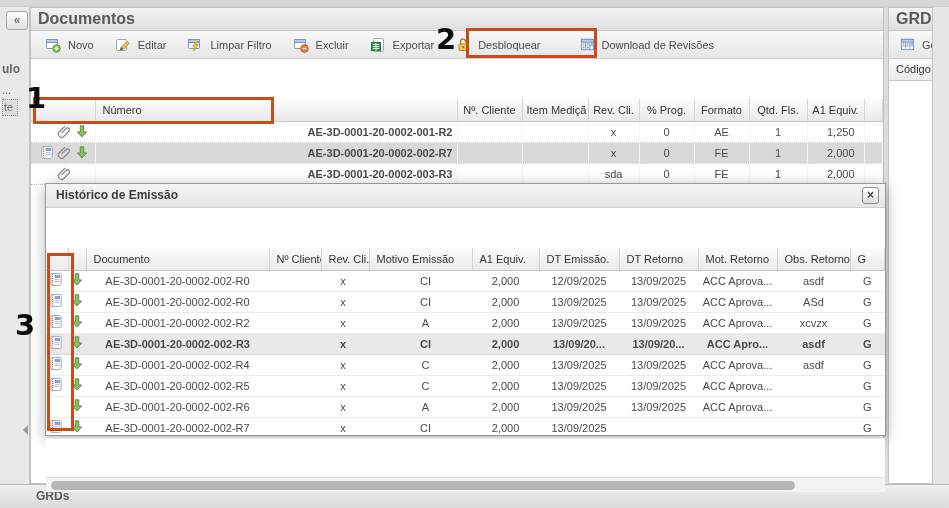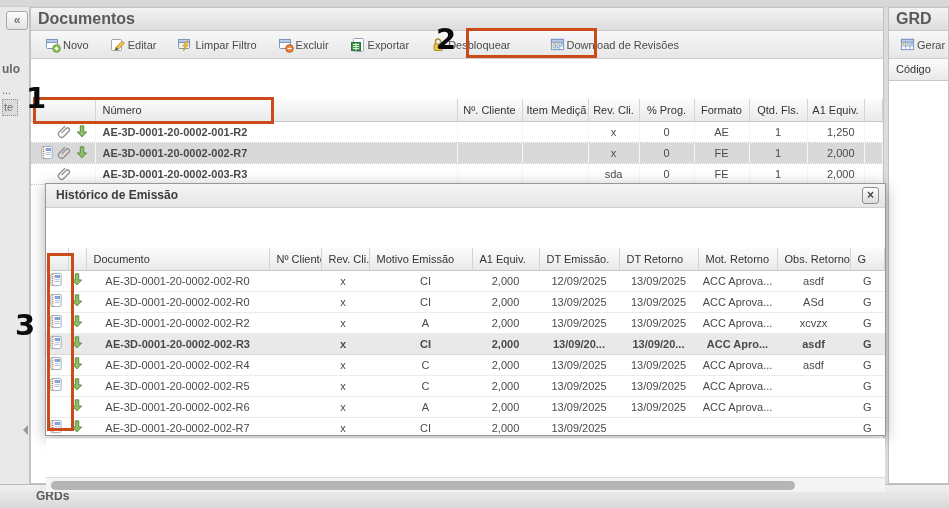--- a/index.html
+++ b/index.html
@@ -17,40 +17,40 @@
       background:linear-gradient(#fdfdfd,#e2e2e2); color:#7a7a7a; font-weight:bold; font-size:12px; text-align:center; line-height:17px; cursor:pointer; }
   .side-frag { position:absolute; left:2px; color:#6e6e6e; white-space:nowrap; overflow:hidden; }
   .side-frag.hdr { font-weight:bold; color:#666; }
   .side-frag.sel { border:1px dotted #8f8f8f; padding:1px 4px 2px 1px; background:#dcdcdc; }
   .split-handle { position:absolute; left:23px; top:418px; width:0; height:0;
       border-top:5px solid transparent; border-bottom:5px solid transparent; border-right:5px solid #9a9a9a; }
 
   
   .panel { background:#fff; border:1px solid #c3c3c3; }
   .panel-docs { left:30px; top:7px; width:854px; height:477px; }
-  .panel-grd  { left:888px; top:7px; width:61px; height:477px; }
+  .panel-grd  { left:888px; top:7px; width:45px; height:477px; }
   .splitter-v { left:884px; top:7px; width:4px; height:477px; background:#dcdcdc; }
 
   .panel-header { height:23px; background:linear-gradient(#f3f3f3,#dddddd); border-bottom:1px solid #c6c6c6;
       font-weight:bold; font-size:16px; color:#5a5a5a; line-height:22px; padding-left:7px; white-space:nowrap; overflow:hidden; }
 
   .toolbar { height:28px; background:linear-gradient(#f8f8f8,#e6e6e6); border-bottom:1px solid #cecece;
       display:flex; align-items:center; padding-left:8px; white-space:nowrap; overflow:hidden; }
-  .tbtn { display:inline-flex; align-items:center; gap:2px; padding:3px 6px; margin-right:9px; border-radius:3px; color:#4a4a4a; cursor:pointer; }
+  .tbtn { display:inline-flex; align-items:center; gap:7px; padding:3px 6px; margin-right:9px; border-radius:3px; color:#4a4a4a; cursor:pointer; }
   .tbtn svg { flex:0 0 auto; }
 
   
   table.grid { border-collapse:collapse; table-layout:fixed; width:100%;margin-top:40px; }
   table.grid th { height:22px; background:linear-gradient(#fcfcfc,#e9e9e9); border-bottom:1px solid #c8c8c8; border-right:1px solid #d4d4d4;
       font-weight:normal; color:#333; text-align:center; white-space:nowrap; overflow:hidden; padding:0 4px; cursor:pointer; }
   table.grid th.al { text-align:left; padding-left:7px; }
   table.grid td { height:21px; white-space:nowrap; overflow:hidden; padding:0 4px; color:#4a4a4a; text-align:center; }
 
   .grid-main td { border-bottom:1px dotted #cccccc; border-right:1px solid rgba(0,0,0,0.035); }
-  .grid-main td.num { text-align:left; font-weight:bold; color:#4a4a4a; padding-left:7px; }
+  .grid-main td.num { text-align:right; font-weight:bold; color:#4a4a4a; padding-left:7px; }
   .grid-main td.right { text-align:right; padding-right:9px; }
   .grid-main tr.selected td { background:#d9d9d9; }
   .icon-cell { display:flex; align-items:center; padding-left:3px; }
   .icon-slot { width:18px; height:16px; display:inline-flex; align-items:center; justify-content:center; }
 
   .grid-modal td { border-bottom:1px solid #ececec; text-align:left; padding-left:8px; }
   .grid-modal td.ctr { text-align:center; padding-left:0; }
   .grid-modal tr.selected td { background:#e9e9e9; font-weight:bold; border-bottom:1px solid #d9d9d9; }
 
   

